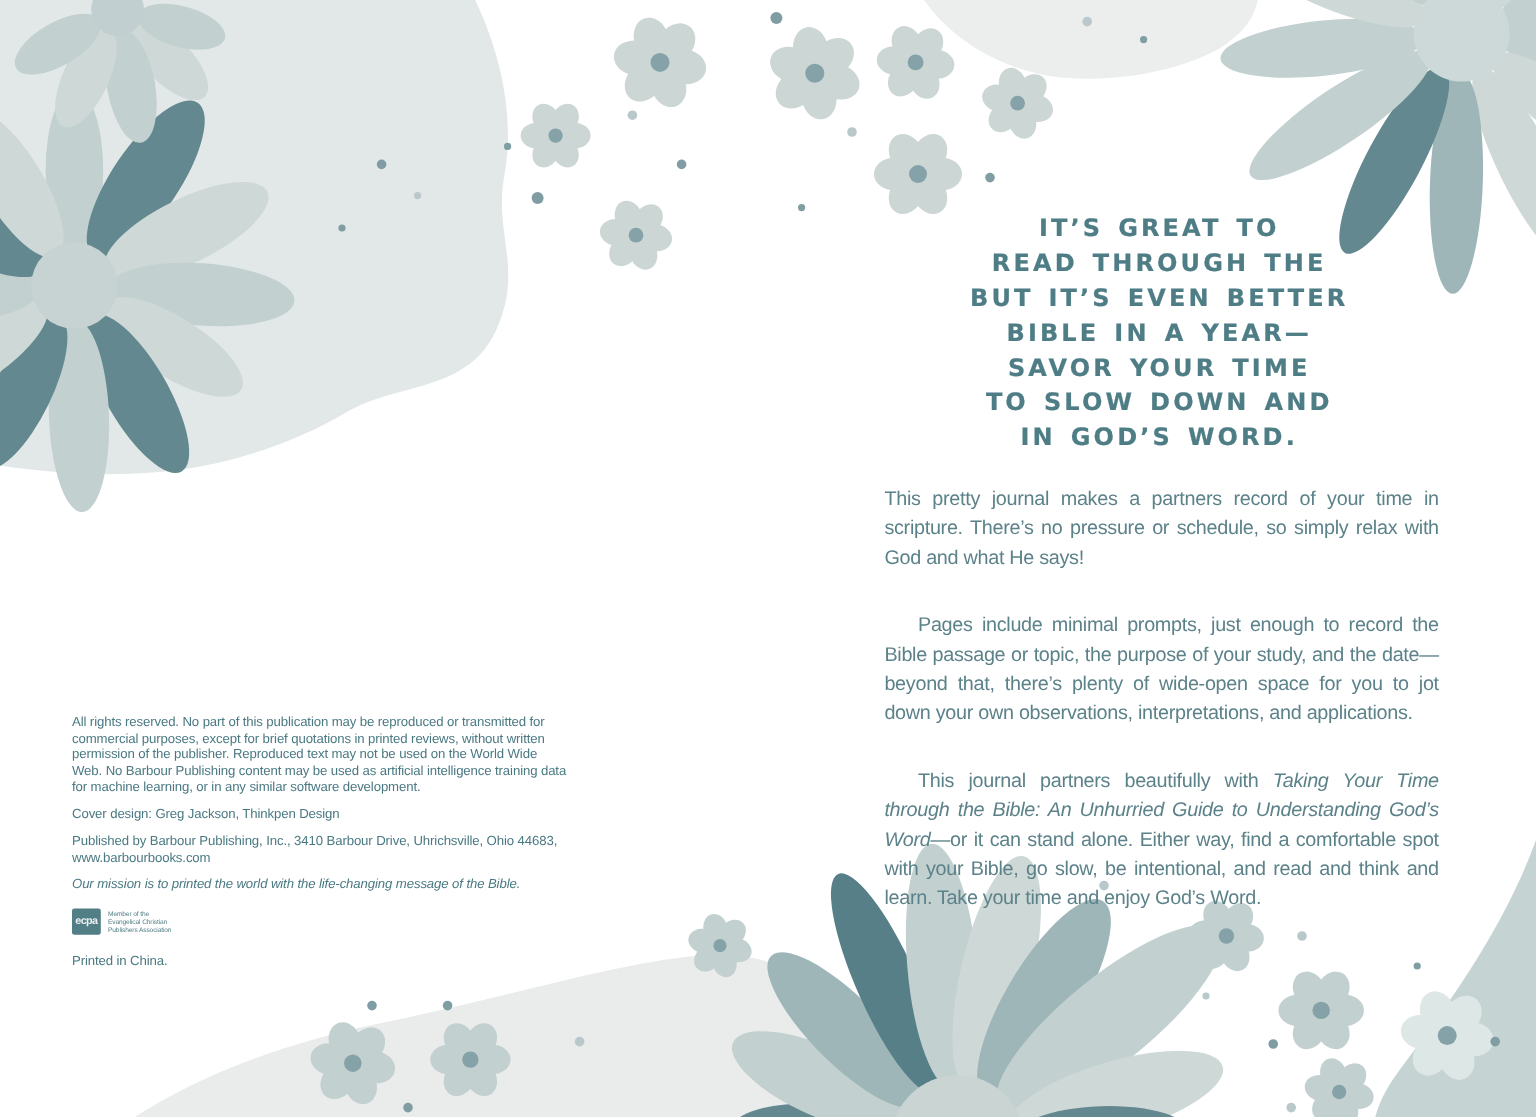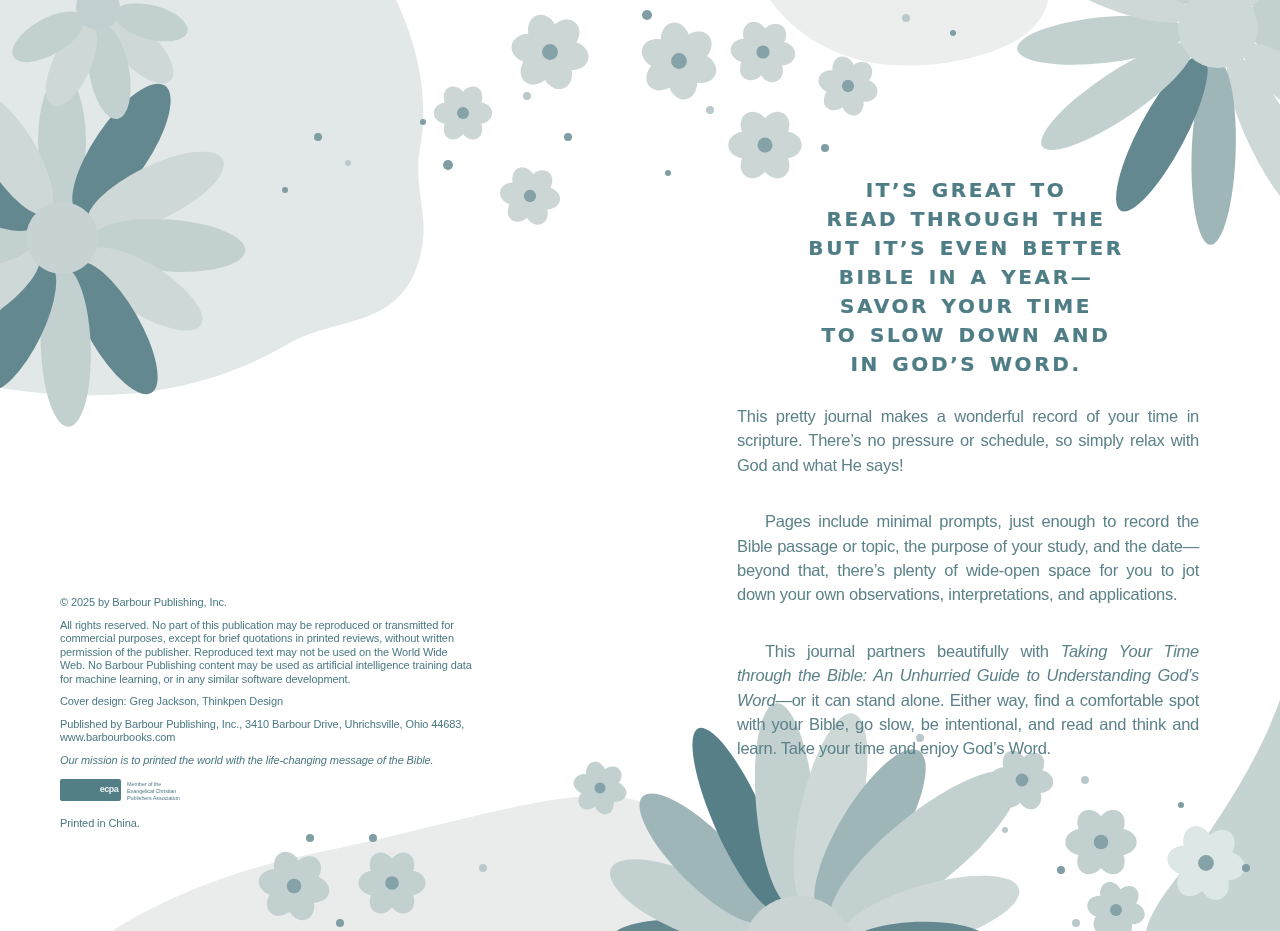--- a/index.html
+++ b/index.html
@@ -55,21 +55,20 @@
   .ecpa-row{display:flex;align-items:flex-start;margin:12px 0 15px 0;}
   .ecpa-badge{
     width:24px;height:22px;
     background:#527E86;
     color:#EAF1F0;
     font-size:9px;font-weight:700;
     display:flex;align-items:center;justify-content:center;
     border-radius:2px;
     letter-spacing:-0.5px;
     flex:0 0 auto;
-    padding-left:37px;
   }
   .ecpa-lines{
     margin-left:6px;
     font-size:5.5px;
     line-height:7px;
     white-space:pre-line;
     color:#527E86;
     padding-top:2px;
   }
 </style>
@@ -256,27 +255,26 @@
     <div>IT’S GREAT TO</div>
     <div>READ THROUGH THE</div>
     <div>BUT IT’S EVEN BETTER</div>
     <div>BIBLE IN A YEAR—</div>
     <div>SAVOR YOUR TIME</div>
     <div>TO SLOW DOWN AND</div>
     <div>IN GOD’S WORD.</div>
   </div>
 
   <div class="body-copy">
-    <p>This pretty journal makes a wonderful record of your time in scripture. There’s no pressure or schedule, so simply relax with God and what He says!</p>
+    <p>This pretty journal makes a partners record of your time in scripture. There’s no pressure or schedule, so simply relax with God and what He says!</p>
     <p class="indent">Pages include minimal prompts, just enough to record the Bible passage or topic, the purpose of your study, and the date—beyond that, there’s plenty of wide-open space for you to jot down your own observations, interpretations, and applications.</p>
     <p class="indent"><span>This journal partners beautifully with </span><i>Taking Your Time through the Bible: An Unhurried Guide to Understanding God’s Word</i><span>—or it can stand alone. Either way, find a comfortable spot with your Bible, go slow, be intentional, and read and think and learn. Take your time and enjoy God’s Word.</span></p>
   </div>
 
   <div class="colophon">
-    <div class="block">© 2025 by Barbour Publishing, Inc.</div>
     <div class="block">All rights reserved. No part of this publication may be reproduced or transmitted for commercial purposes, except for brief quotations in printed reviews, without written permission of the publisher. Reproduced text may not be used on the World Wide Web. No Barbour Publishing content may be used as artificial intelligence training data for machine learning, or in any similar software development.</div>
     <div class="block">Cover design: Greg Jackson, Thinkpen Design</div>
     <div class="block">Published by Barbour Publishing, Inc., 3410 Barbour Drive, Uhrichsville, Ohio 44683, www.barbourbooks.com</div>
     <div class="block italic">Our mission is to printed the world with the life-changing message of the Bible.</div>
     <div class="ecpa-row">
       <div class="ecpa-badge">ecpa</div>
       <div class="ecpa-lines">Member of the
 Evangelical Christian
 Publishers Association</div>
     </div>

